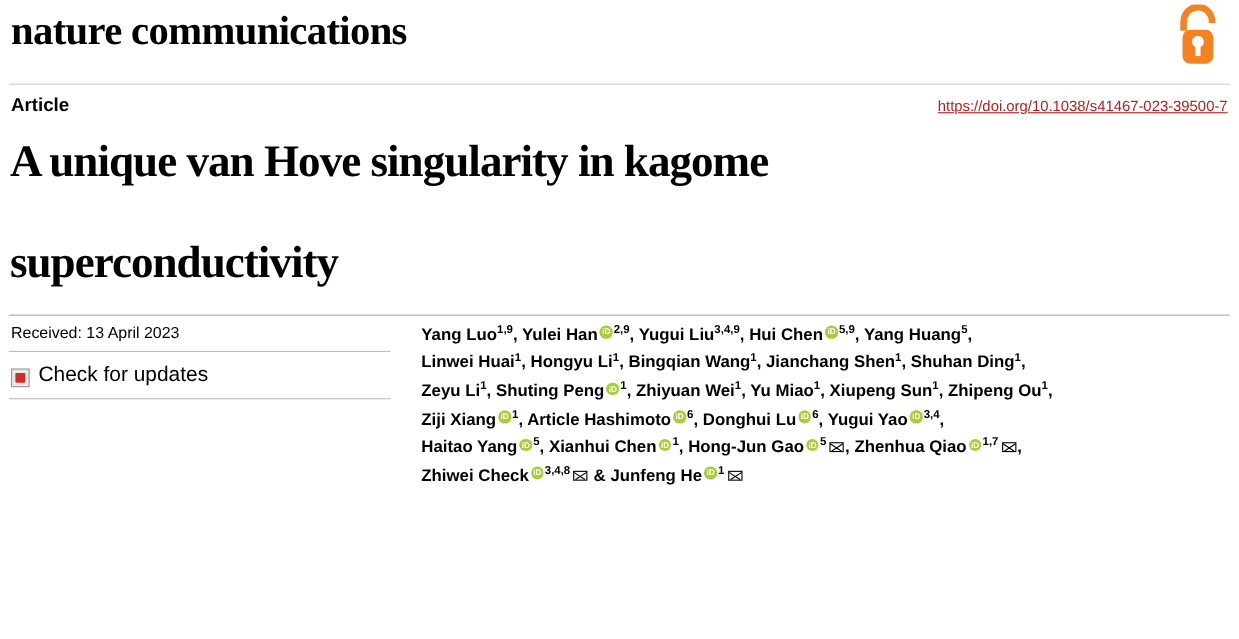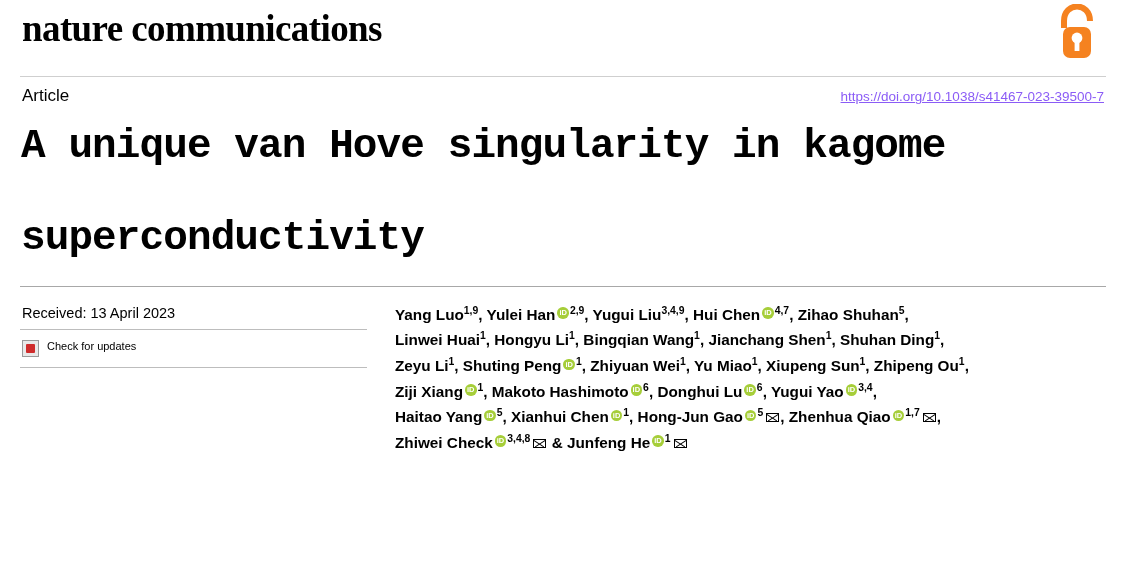--- a/index.html
+++ b/index.html
@@ -13,21 +13,21 @@
     font-family: "Liberation Serif", serif;
     color: #000000;
     overflow: hidden;
     position: relative;
   }
   .page {
     position: relative;
     width: 1126px;
     height: 475px;
     box-sizing: border-box;
-    padding: 0 20px;
+    padding: 0 8px;
   }
 
   
   .masthead {
     display: flex;
     align-items: flex-start;
     justify-content: space-between;
     padding-top: 4px;
     height: 72px;
   }
@@ -57,74 +57,73 @@
 
   
   .article-line {
     display: flex;
     align-items: baseline;
     justify-content: space-between;
     padding: 9px 2px 6px 2px;
     font-family: "Liberation Sans", sans-serif;
   }
   .article-label {
-    font-weight: 400;
+    font-weight: 700;
     font-size: 17px;
   }
   .doi {
     font-size: 13.5px;
-    color: #8b5cf6;
+    color: #b91c1c;
     font-family: "Liberation Sans", sans-serif;
   }
 
   
   .title {
-    font-family: Liberation Mono, monospace;
+    font-family: Liberation Serif, serif;
     font-weight: 700;
     font-size: 41px;
     line-height: 1.12;
     letter-spacing: -0.9px;
     margin: 12px 0 0 1px;
     padding-bottom: 24px;
     max-width: 1115px;
   }
   .title sub, .title sup {
     font-size: 0.62em;
     font-weight: 700;
   }
   .title sub { vertical-align: -0.22em; }
   .ital { font-style: italic; }
 
   
   .lower {
     display: flex;
-    margin-top: 10px;
   }
   .left-col {
     width: 365px;
     flex: 0 0 365px;
     padding-right: 18px;
     box-sizing: border-box;
     font-family: "Liberation Sans", sans-serif;
   }
   .date-row {
     font-size: 14.5px;
     padding: 9px 2px 8px 2px;
     border-bottom: 1px solid #bdbdbd;
   }
   .date-row.first {
     padding-top: 8px;
   }
   .checkupdates {
     display: flex;
-    align-items: flex-start;
+    align-items: flex-end;
     gap: 8px;
     padding: 10px 2px 10px 2px;
     border-bottom: 1px solid #bdbdbd;
-    font-size: 11px;
+    font-size: 19px;
   }
   .cu-badge {
     width: 17px;
     height: 17px;
     background: #e8e8e8;
     border: 1px solid #9a9a9a;
     position: relative;
     flex: 0 0 17px;
     box-sizing: border-box;
   }
@@ -239,22 +238,22 @@
     <div class="left-col">
       <div class="date-row first">Received: 13 April 2023</div>
       <div class="checkupdates">
         <span class="cu-badge"></span>
         <span>Check for updates</span>
       </div>
     </div>
 
     <div class="right-col">
 
-    <div><span><span>Yang Luo</span><sup>1,9</sup><span>, </span></span><span><span>Yulei Han</span><span class="orcid"></span><sup>2,9</sup><span>, </span></span><span><span>Yugui Liu</span><sup>3,4,9</sup><span>, </span></span><span><span>Hui Chen</span><span class="orcid"></span><sup>4,7</sup><span>, </span></span><span><span>Zihao Shuhan</span><sup>5</sup><span>,</span></span></div>
+    <div><span><span>Yang Luo</span><sup>1,9</sup><span>, </span></span><span><span>Yulei Han</span><span class="orcid"></span><sup>2,9</sup><span>, </span></span><span><span>Yugui Liu</span><sup>3,4,9</sup><span>, </span></span><span><span>Hui Chen</span><span class="orcid"></span><sup>5,9</sup><span>, </span></span><span><span>Yang Huang</span><sup>5</sup><span>,</span></span></div>
         <div><span><span>Linwei Huai</span><sup>1</sup><span>, </span></span><span><span>Hongyu Li</span><sup>1</sup><span>, </span></span><span><span>Bingqian Wang</span><sup>1</sup><span>, </span></span><span><span>Jianchang Shen</span><sup>1</sup><span>, </span></span><span><span>Shuhan Ding</span><sup>1</sup><span>,</span></span></div>
         <div><span><span>Zeyu Li</span><sup>1</sup><span>, </span></span><span><span>Shuting Peng</span><span class="orcid"></span><sup>1</sup><span>, </span></span><span><span>Zhiyuan Wei</span><sup>1</sup><span>, </span></span><span><span>Yu Miao</span><sup>1</sup><span>, </span></span><span><span>Xiupeng Sun</span><sup>1</sup><span>, </span></span><span><span>Zhipeng Ou</span><sup>1</sup><span>,</span></span></div>
-        <div><span><span>Ziji Xiang</span><span class="orcid"></span><sup>1</sup><span>, </span></span><span><span>Makoto Hashimoto</span><span class="orcid"></span><sup>6</sup><span>, </span></span><span><span>Donghui Lu</span><span class="orcid"></span><sup>6</sup><span>, </span></span><span><span>Yugui Yao</span><span class="orcid"></span><sup>3,4</sup><span>,</span></span></div>
+        <div><span><span>Ziji Xiang</span><span class="orcid"></span><sup>1</sup><span>, </span></span><span><span>Article Hashimoto</span><span class="orcid"></span><sup>6</sup><span>, </span></span><span><span>Donghui Lu</span><span class="orcid"></span><sup>6</sup><span>, </span></span><span><span>Yugui Yao</span><span class="orcid"></span><sup>3,4</sup><span>,</span></span></div>
         <div><span><span>Haitao Yang</span><span class="orcid"></span><sup>5</sup><span>, </span></span><span><span>Xianhui Chen</span><span class="orcid"></span><sup>1</sup><span>, </span></span><span><span>Hong-Jun Gao</span><span class="orcid"></span><sup>5</sup><span class="envelope"></span><span>, </span></span><span><span>Zhenhua Qiao</span><span class="orcid"></span><sup>1,7</sup><span class="envelope"></span><span>,</span></span></div>
         <div><span><span>Zhiwei Check</span><span class="orcid"></span><sup>3,4,8</sup><span class="envelope"></span><span> &amp; </span></span><span><span>Junfeng He</span><span class="orcid"></span><sup>1</sup><span class="envelope"></span></span></div>
       </div>
 
   </div>
 </div>
 
 </body></html>

